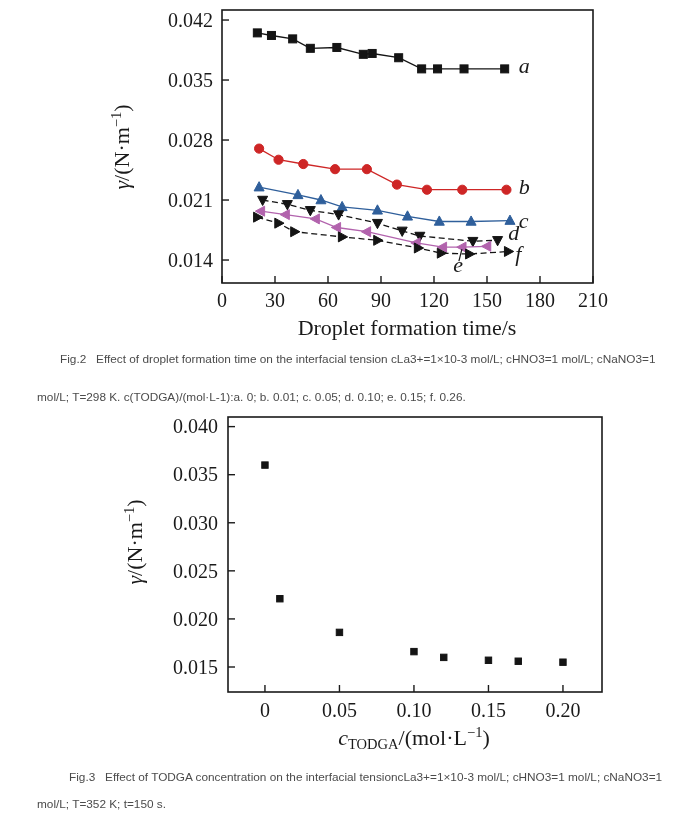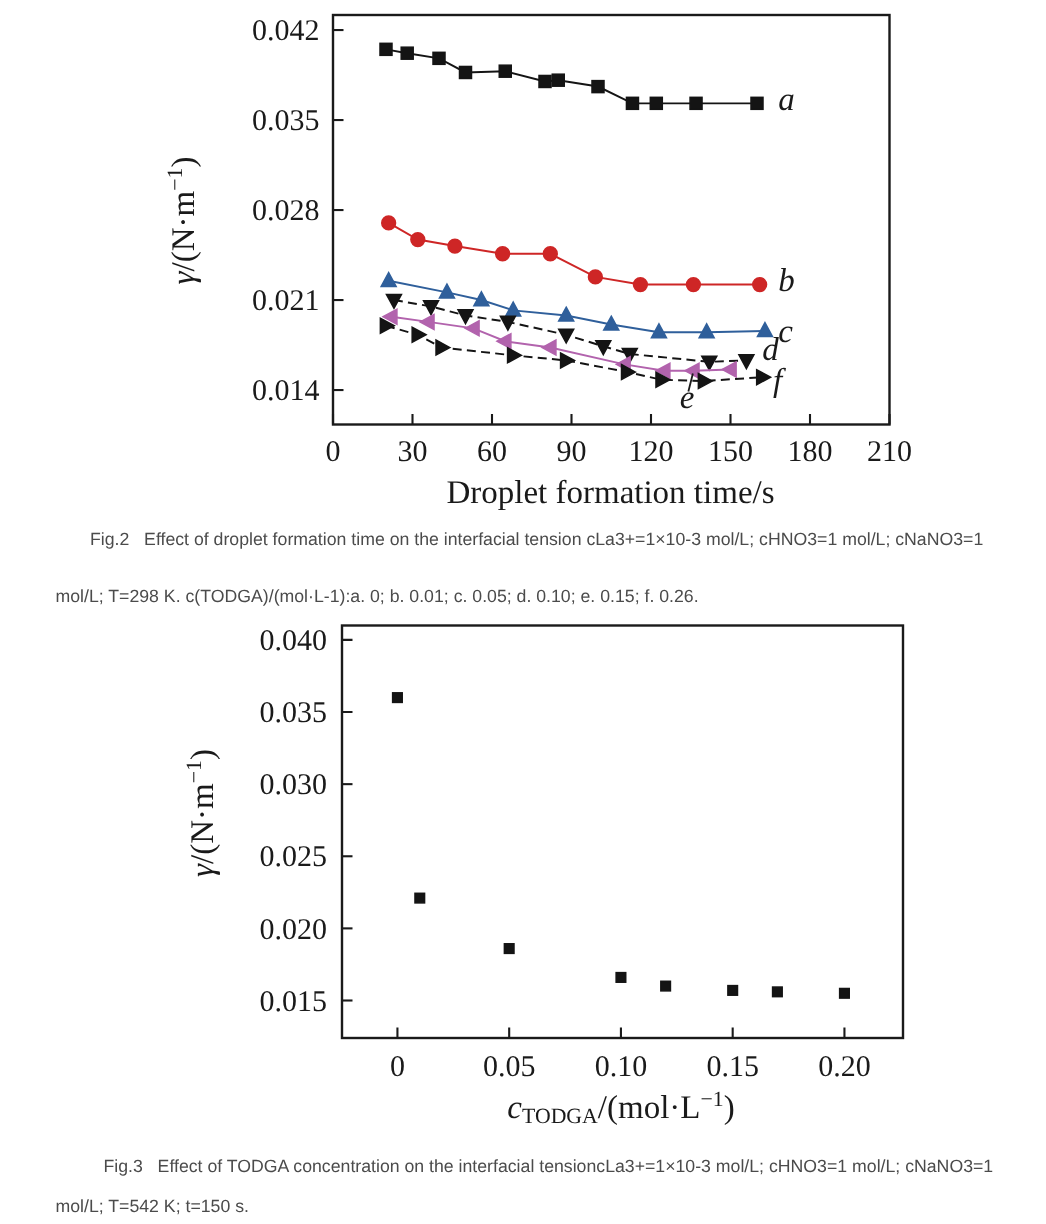--- a/index.html
+++ b/index.html
@@ -158,14 +158,14 @@
         <rect x="336.2549800796813" y="629.1846153846153" width="6.4" height="6.4" fill="#141414" stroke="#141414"></rect>
         <rect x="410.7569721115538" y="648.4153846153846" width="6.4" height="6.4" fill="#141414" stroke="#141414"></rect>
         <rect x="440.55776892430276" y="654.1846153846153" width="6.4" height="6.4" fill="#141414" stroke="#141414"></rect>
         <rect x="485.2589641434263" y="657.0692307692308" width="6.4" height="6.4" fill="#141414" stroke="#141414"></rect>
         <rect x="515.0597609561753" y="658.0307692307692" width="6.4" height="6.4" fill="#141414" stroke="#141414"></rect>
         <rect x="559.7609561752988" y="658.9923076923077" width="6.4" height="6.4" fill="#141414" stroke="#141414"></rect>
       </g>
     </svg>
 
   <div class="cap-line" id="fig3-cap1">Fig.3   Effect of TODGA concentration on the interfacial tensioncLa3+=1×10-3 mol/L; cHNO3=1 mol/L; cNaNO3=1</div>
-  <div class="cap-line" id="fig3-cap2">mol/L; T=542 K; t=150 s.</div>
+  <div class="cap-line" id="fig3-cap2">mol/L; T=352 K; t=150 s.</div>
 </div>
 
 </body></html>

